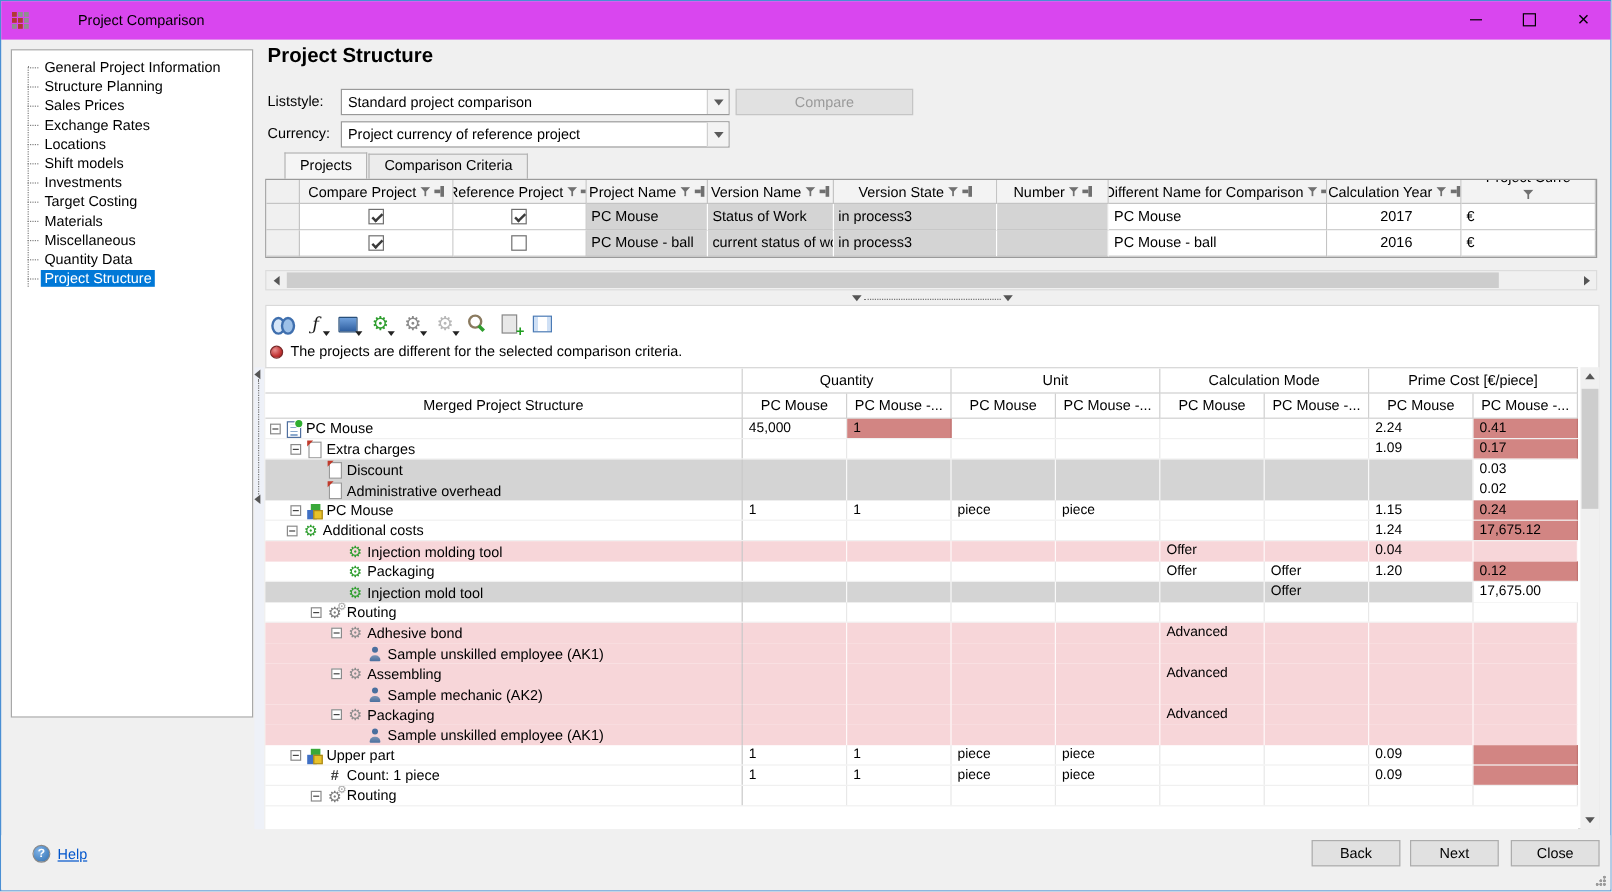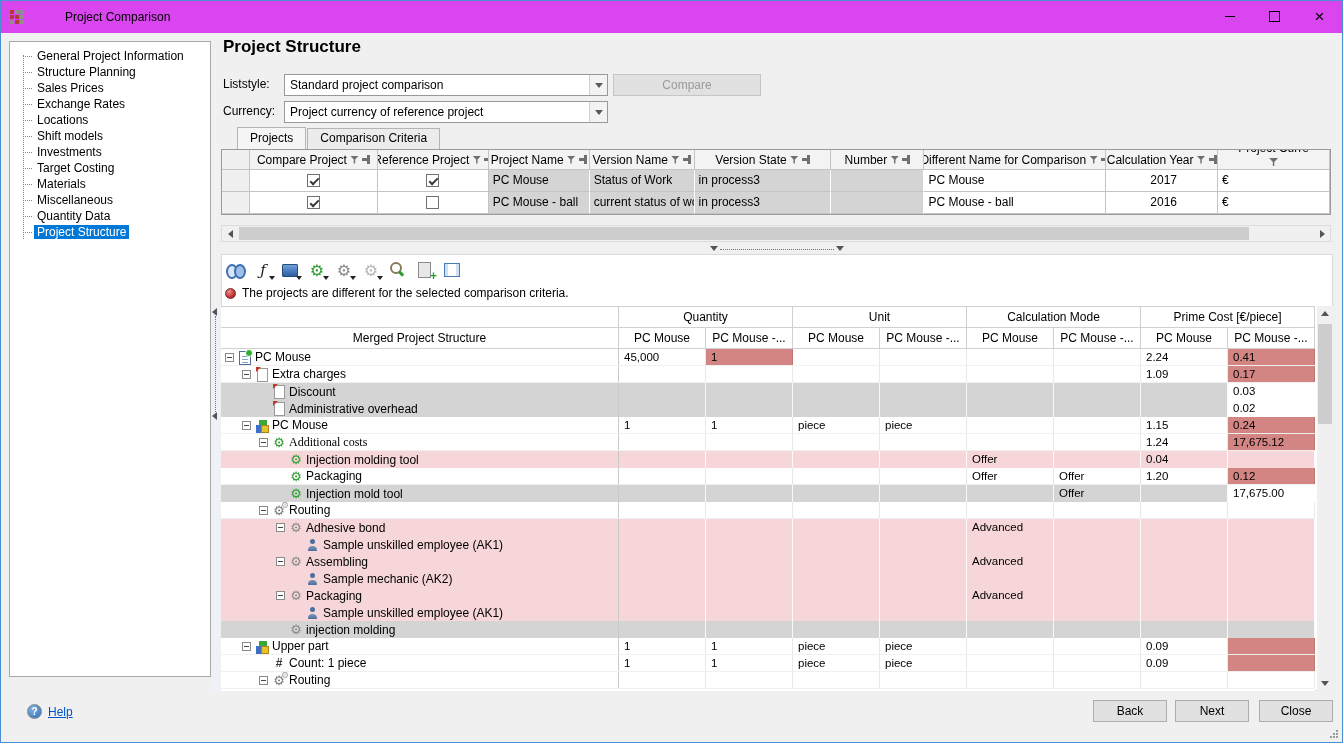--- a/index.html
+++ b/index.html
@@ -12,21 +12,21 @@
   .app-ic span { display:block; }
   .app-ic .r { background:#b03a34; } .app-ic .g { background:#8f8f8f; }
   .title-text { font-size:12px; }
   .win-controls { position:absolute; right:0; top:0; height:32px; display:flex; }
   .wc { width:45px; height:31px; display:flex; align-items:center; justify-content:center; }
   .wc-min::before { content:""; width:10px; height:1px; background:#000; }
   .wc-max::before { content:""; width:9px; height:9px; border:1px solid #000; }
   .wc-close { font-size:17px; line-height:1; }
 
   
-  .sidebar { position:absolute; left:8px; top:40px; width:202px; height:636px; background:#fff; border:1px solid #a8a8a8; padding:6px 2px 0 6px; }
+  .sidebar { position:absolute; left:8px; top:40px; width:202px; height:557px; background:#fff; border:1px solid #a8a8a8; padding:6px 2px 0 6px; }
   .tree-rail { position:absolute; left:13px; top:13px; width:0; border-left:1px dotted #808080; }
   .tree-item { height:16px; display:flex; align-items:center; white-space:nowrap; position:relative; }
   .tree-dash { width:9px; border-top:1px dotted #808080; margin:0 2px 0 7px; flex:none; }
   .tree-label { padding:0 3px; line-height:14px; }
   .tree-label.selected { background:#0078d7; color:#fff; }
 
   
   .content { position:absolute; left:220px; top:40px; width:1112px; height:650px; }
   .page-title { position:absolute; left:2px; top:-4px; font-size:17px; font-weight:bold; }
 
@@ -500,21 +500,21 @@
           <div class="tt-cell">1</div>
           <div class="tt-cell">1</div>
           <div class="tt-cell">piece</div>
           <div class="tt-cell">piece</div>
           <div class="tt-cell"></div>
           <div class="tt-cell"></div>
           <div class="tt-cell">1.15</div>
           <div class="tt-cell c-red">0.24</div>
         </div>
         <div class="tt-row b-white">
-          <div class="tt-treecell" style="padding-left: 38px; font-family: Liberation Serif, serif;">
+          <div class="tt-treecell" style="padding-left: 18px;">
             <span class="exp"></span>
             <span class="ic ic-cost"></span>
             <span class="tlabel">Additional costs</span>
           </div>
           <div class="tt-cell"></div>
           <div class="tt-cell"></div>
           <div class="tt-cell"></div>
           <div class="tt-cell"></div>
           <div class="tt-cell"></div>
           <div class="tt-cell"></div>
@@ -654,35 +654,20 @@
           <div class="tt-cell">Advanced</div>
           <div class="tt-cell"></div>
           <div class="tt-cell"></div>
           <div class="tt-cell"></div>
         </div>
         <div class="tt-row b-pink">
           <div class="tt-treecell" style="padding-left: 72px;">
             <span class="exp-sp"></span>
             <span class="ic ic-employee"></span>
             <span class="tlabel">Sample unskilled employee (AK1)</span>
-          </div>
-          <div class="tt-cell"></div>
-          <div class="tt-cell"></div>
-          <div class="tt-cell"></div>
-          <div class="tt-cell"></div>
-          <div class="tt-cell"></div>
-          <div class="tt-cell"></div>
-          <div class="tt-cell"></div>
-          <div class="tt-cell"></div>
-        </div>
-        <div class="tt-row b-gray">
-          <div class="tt-treecell" style="padding-left: 55px;">
-            <span class="exp-sp"></span>
-            <span class="ic ic-operation"></span>
-            <span class="tlabel">injection molding</span>
           </div>
           <div class="tt-cell"></div>
           <div class="tt-cell"></div>
           <div class="tt-cell"></div>
           <div class="tt-cell"></div>
           <div class="tt-cell"></div>
           <div class="tt-cell"></div>
           <div class="tt-cell"></div>
           <div class="tt-cell"></div>
         </div>

